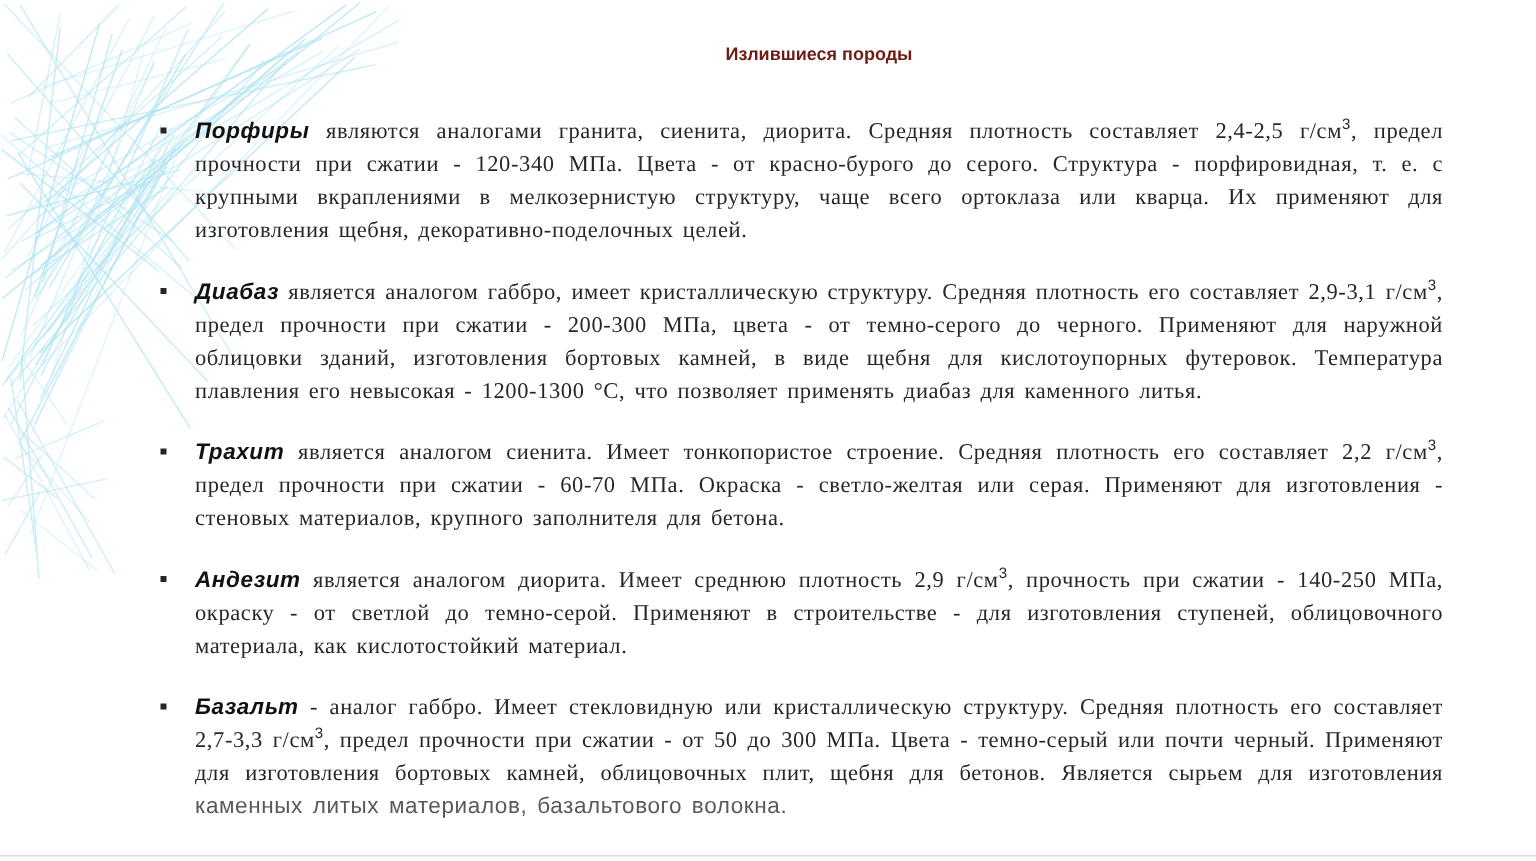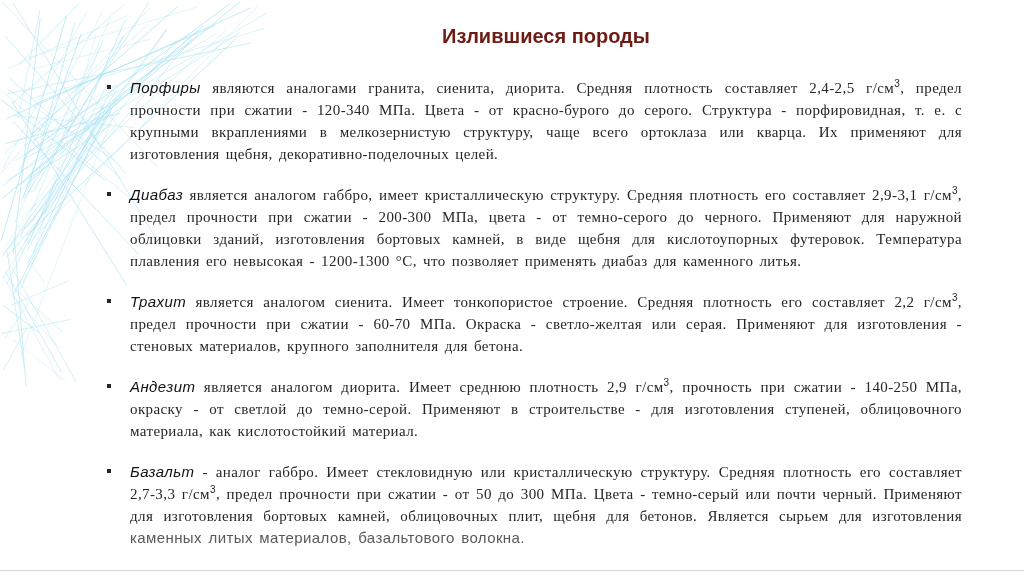--- a/index.html
+++ b/index.html
@@ -19,21 +19,21 @@
   }
   .content {
     position: absolute;
     left: 130px;
     right: 62px;
     top: 26px;
   }
   .slide-title {
     margin: 0 0 30px 0;
     text-align: center;
-    font-size: 20px;
+    font-size: 12px;
     font-weight: bold;
     line-height: 21px;
     color: var(--c-title, #6e1b13);
   }
   .bullet-item {
     position: relative;
     margin: 0 0 19px 0;
   }
   .bullet-item:last-child { margin-bottom: 12px; }
   .bullet-marker {
@@ -47,21 +47,21 @@
   .bullet-text {
     margin: 0;
     font-size: 15px;
     line-height: 21px;
     letter-spacing: 0.4px;
     word-spacing: 2px;
     text-align: justify;
     color: var(--c-body, #262626);
   }
   .run-term {
-    font-weight: normal;
+    font-weight: bold;
     font-style: italic;
     color: var(--c-term, #111111);
   }
   .run-normal { color: inherit; font-family: Liberation Serif, serif; }
   .run-gray { color: var(--c-muted, #595959); }
   sup.run-sup {
     font-size: 10px;
     line-height: 0;
   }
   .bottom-divider {

